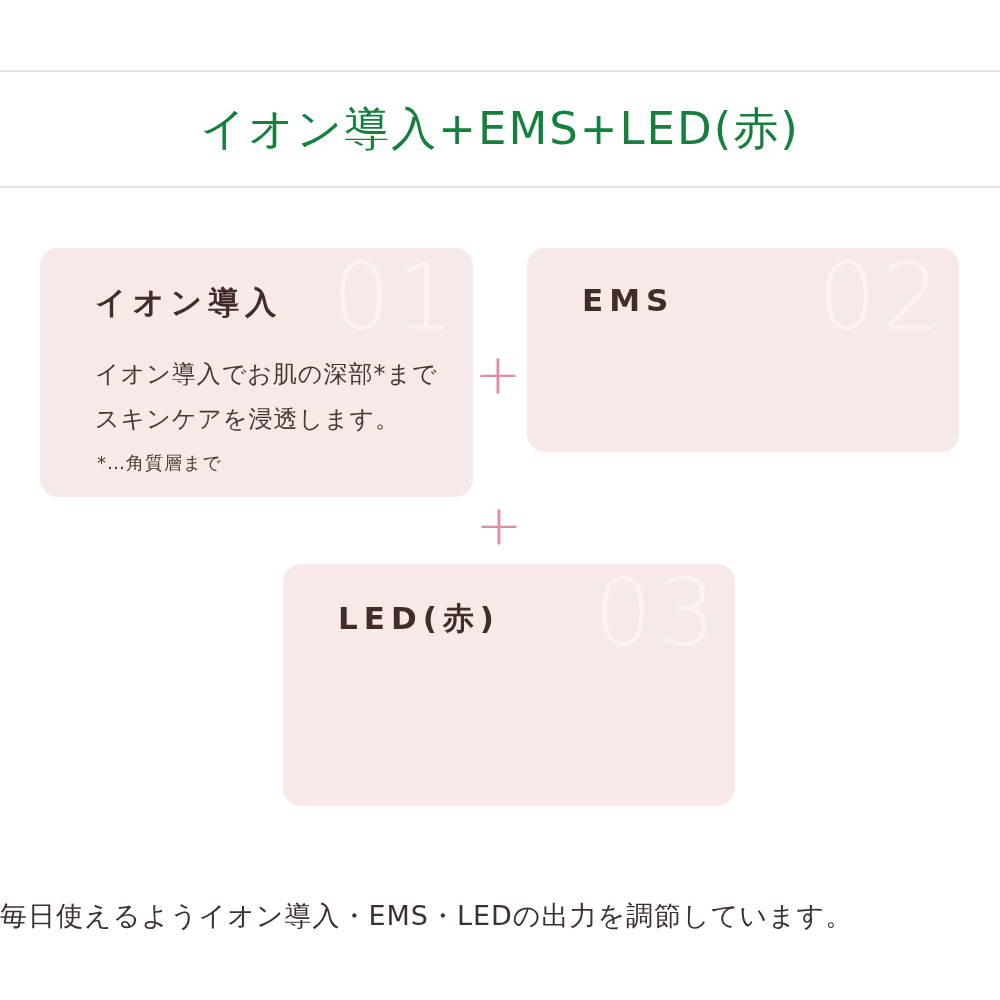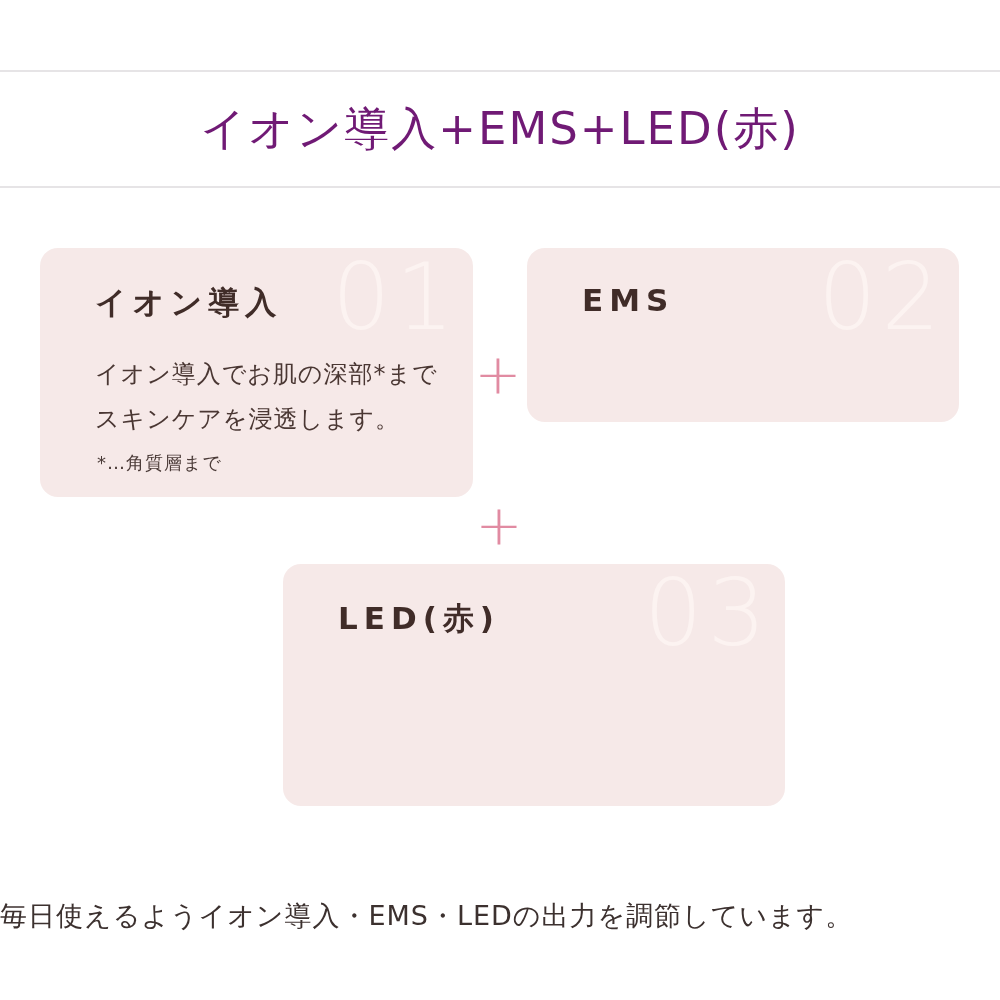--- a/index.html
+++ b/index.html
@@ -19,35 +19,35 @@
     position: absolute;
     left: 0; top: 70px;
     width: 1000px; height: 118px;
     border-top: 2px solid #e6e4e6;
     border-bottom: 2px solid #e6e4e6;
     display: flex; align-items: center; justify-content: center;
   }
   .page-title {
     font-size: 45px;
     letter-spacing: 2px;
-    color: #701a75;
+    color: #15803d;
     font-weight: 500;
     white-space: nowrap;
   }
 
   
   .card {
     position: absolute;
     background: #f6e9e8;
     border-radius: 18px;
     overflow: hidden;
   }
   .card-1 { left: 40px;  top: 248px; width: 433px; height: 249px; }
-  .card-2 { left: 527px; top: 248px; width: 432px; height: 174px; }
-  .card-3 { left: 283px; top: 564px; width: 502px; height: 242px; }
+  .card-2 { left: 527px; top: 248px; width: 432px; height: 204px; }
+  .card-3 { left: 283px; top: 564px; width: 452px; height: 242px; }
 
   .card-number {
     position: absolute;
     top: 2px; right: 14px;
     font-size: 92px;
     line-height: 1.05;
     font-weight: 200;
     letter-spacing: 5px;
     color: #fcf3f1;
     pointer-events: none;

